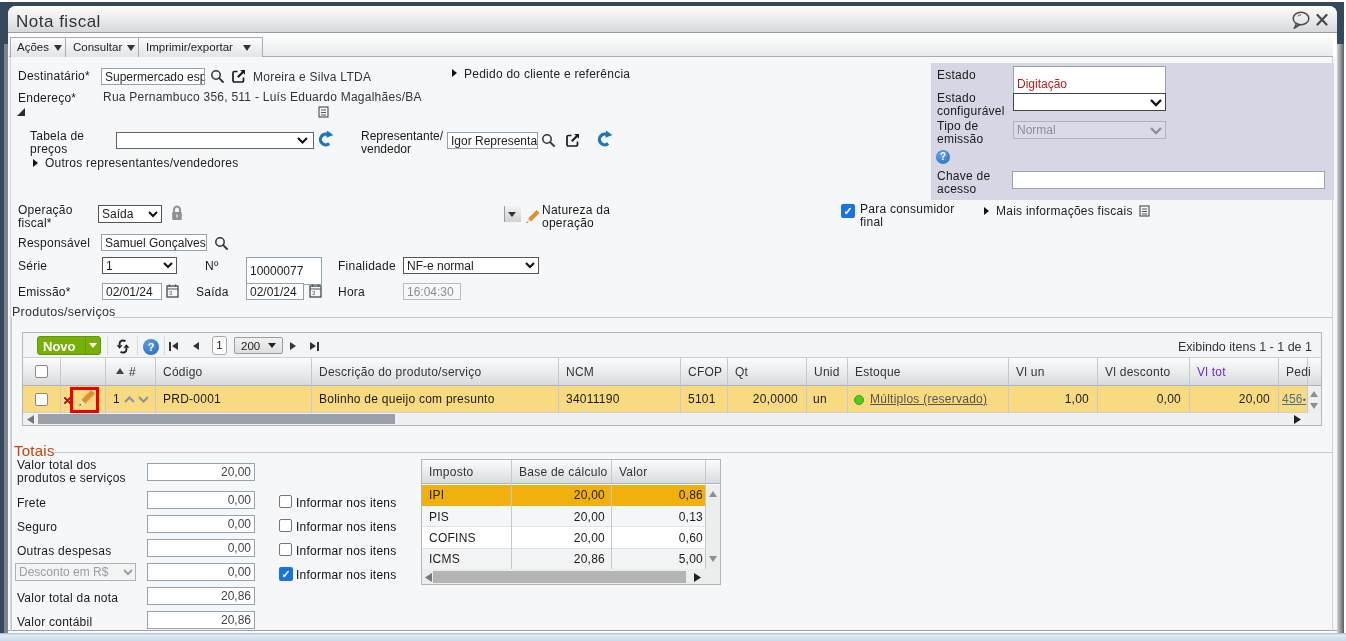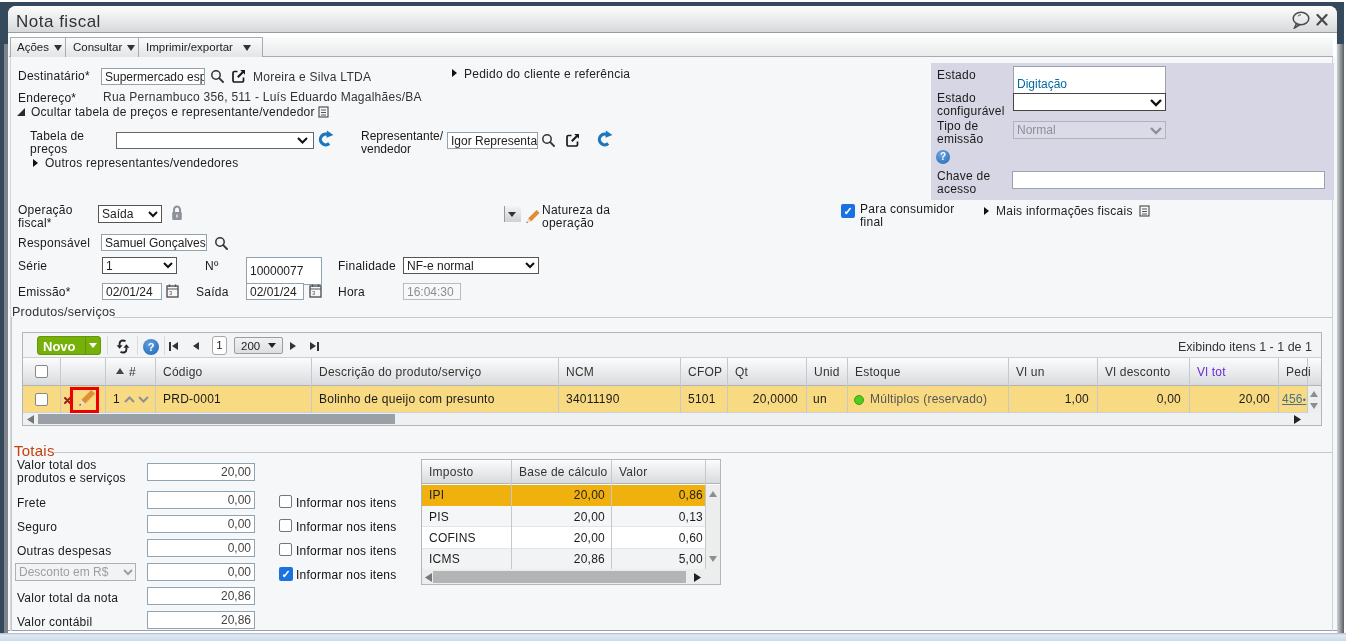--- a/index.html
+++ b/index.html
@@ -68,21 +68,20 @@
       <polygon points="10.2,2 15,2 15,6.8" fill="#1a1a1a"></polygon>
     </svg>
   <div class="lbl" style="left:253px;top:71px;font-size:12px;color:#333">Moreira e Silva LTDA</div>
   <div class="tri-r" style="left:452px;top:69px;border-left-color:#111;border-left-width:5px;border-top-width:4px;border-bottom-width:4px"></div>
   <div class="lbl" style="left:464px;top:68px;font-size:12px;color:#222">Pedido do cliente e referência</div>
 
   <div class="lbl" style="left:18px;top:92px">Endereço*</div>
   <div class="lbl" style="left:103px;top:91px;font-size:12px;color:#333">Rua Pernambuco 356, 511 - Luís Eduardo Magalhães/BA</div>
 
   <div class="a" style="left:17px;top:108px;width:0;height:0;border-left:8px solid transparent;border-bottom:8px solid #2b2b2b"></div>
-  <div class="lbl" style="left:31px;top:106px;font-size:12px;color:#222">Ocultar tabela de preços e representante/vendedor</div>
   <svg class="a" style="left:318px;top:106px" width="11" height="12" viewBox="0 0 11 12">
       <rect x="1" y="1" width="9" height="10" fill="none" stroke="#555" stroke-width="1.2"></rect>
       <path d="M3 4 H8 M3 6.5 H8 M3 9 H8" stroke="#555" stroke-width="1"></path>
     </svg>
 
   <div class="lbl" style="left:30px;top:130px">Tabela de<br>preços</div>
   <div class="in" style="left:116px;top:132px;width:198px;height:17px;border-color:#666"></div>
   <svg class="a" style="left:297px;top:137px" width="11" height="7" viewBox="0 0 11 7">
       <path d="M1 1 L5.5 5.5 L10 1" fill="none" stroke="#111" stroke-width="2"></path>
     </svg>
@@ -104,21 +103,21 @@
   <svg class="a" style="left:596px;top:130px" width="17" height="18" viewBox="0 0 17 18">
       <path d="M11.9 5.0 A5.4 5.4 0 1 0 12.2 13.6" fill="none" stroke="#1c76bd" stroke-width="3.2"></path>
       <polygon points="9.9,0.6 16.4,4.9 9.5,7.8" fill="#1c76bd"></polygon>
     </svg>
 
   <div class="tri-r" style="left:33px;top:159px;border-left-color:#111;border-left-width:5px;border-top-width:4px;border-bottom-width:4px"></div>
   <div class="lbl" style="left:45px;top:157px;font-size:12px;color:#222">Outros representantes/vendedores</div>
 
   <div class="a" style="left:931px;top:63px;width:403px;height:137px;background:#d6d6e4"></div>
   <div class="lbl" style="left:937px;top:69px;font-size:12px">Estado</div>
-  <div class="in" style="left:1013px;top:66px;width:153px;height:36px;border-color:#9aa2ad;color:#0369a1">Digitação</div>
+  <div class="in" style="left:1013px;top:66px;width:153px;height:36px;border-color:#9aa2ad;color:#b91c1c">Digitação</div>
   <div class="lbl" style="left:937px;top:92px;font-size:12px">Estado<br>configurável</div>
   <div class="in" style="left:1013px;top:93px;width:153px;height:18px;border-color:#444"></div>
   <svg class="a" style="left:1150px;top:99px" width="12" height="8" viewBox="0 0 12 8">
       <path d="M1 1 L6 6 L11 1" fill="none" stroke="#111" stroke-width="2.4"></path>
     </svg>
   <div class="lbl" style="left:937px;top:120px;font-size:12px">Tipo de<br>emissão</div>
   <div class="in" style="left:1013px;top:121px;width:153px;height:18px;background:#dbdbe7;border-color:#b0b2c0;color:#8b8f98">Normal</div>
   <svg class="a" style="left:1150px;top:127px" width="12" height="8" viewBox="0 0 12 8">
       <path d="M1 1 L6 6 L11 1" fill="none" stroke="#8b8f98" stroke-width="2.4"></path>
     </svg>
@@ -270,21 +269,21 @@
   <svg class="a" style="left:138px;top:396px" width="11" height="7" viewBox="0 0 11 7">
       <path d="M1 1 L5.5 5.5 L10 1" fill="none" stroke="#8b9299" stroke-width="2"></path>
     </svg>
   <div class="lbl" style="left:163px;top:393px">PRD-0001</div>
   <div class="lbl" style="left:319px;top:393px">Bolinho de queijo com presunto</div>
   <div class="lbl" style="left:566px;top:393px">34011190</div>
   <div class="lbl" style="left:688px;top:393px">5101</div>
   <div class="a lbl" style="left:700px;top:393px;width:98px;text-align:right">20,0000</div>
   <div class="lbl" style="left:813px;top:393px">un</div>
   <div class="a" style="left:854px;top:395px;width:10px;height:10px;border-radius:50%;background:#52cb1d;border:1px solid #3da012"></div>
-  <div class="lbl" style="left:870px;top:393px;color:#555;">Múltiplos (reservado)</div>
+  <div class="lbl" style="left:870px;top:393px;color:#555;text-decoration:underline">Múltiplos (reservado)</div>
   <div class="a lbl" style="left:989px;top:393px;width:100px;text-align:right">1,00</div>
   <div class="a lbl" style="left:1081px;top:393px;width:100px;text-align:right">0,00</div>
   <div class="a lbl" style="left:1170px;top:393px;width:100px;text-align:right">20,00</div>
   <div class="lbl" style="left:1282px;top:393px;color:#49708e;text-decoration:underline">456<span style="font-size:9px">•</span></div>
 
   <div class="vline" style="left:60px;top:358px;height:55px"></div>
   <div class="vline" style="left:105px;top:358px;height:55px"></div>
   <div class="vline" style="left:155px;top:358px;height:55px"></div>
   <div class="vline" style="left:311px;top:358px;height:55px"></div>
   <div class="vline" style="left:558px;top:358px;height:55px"></div>

